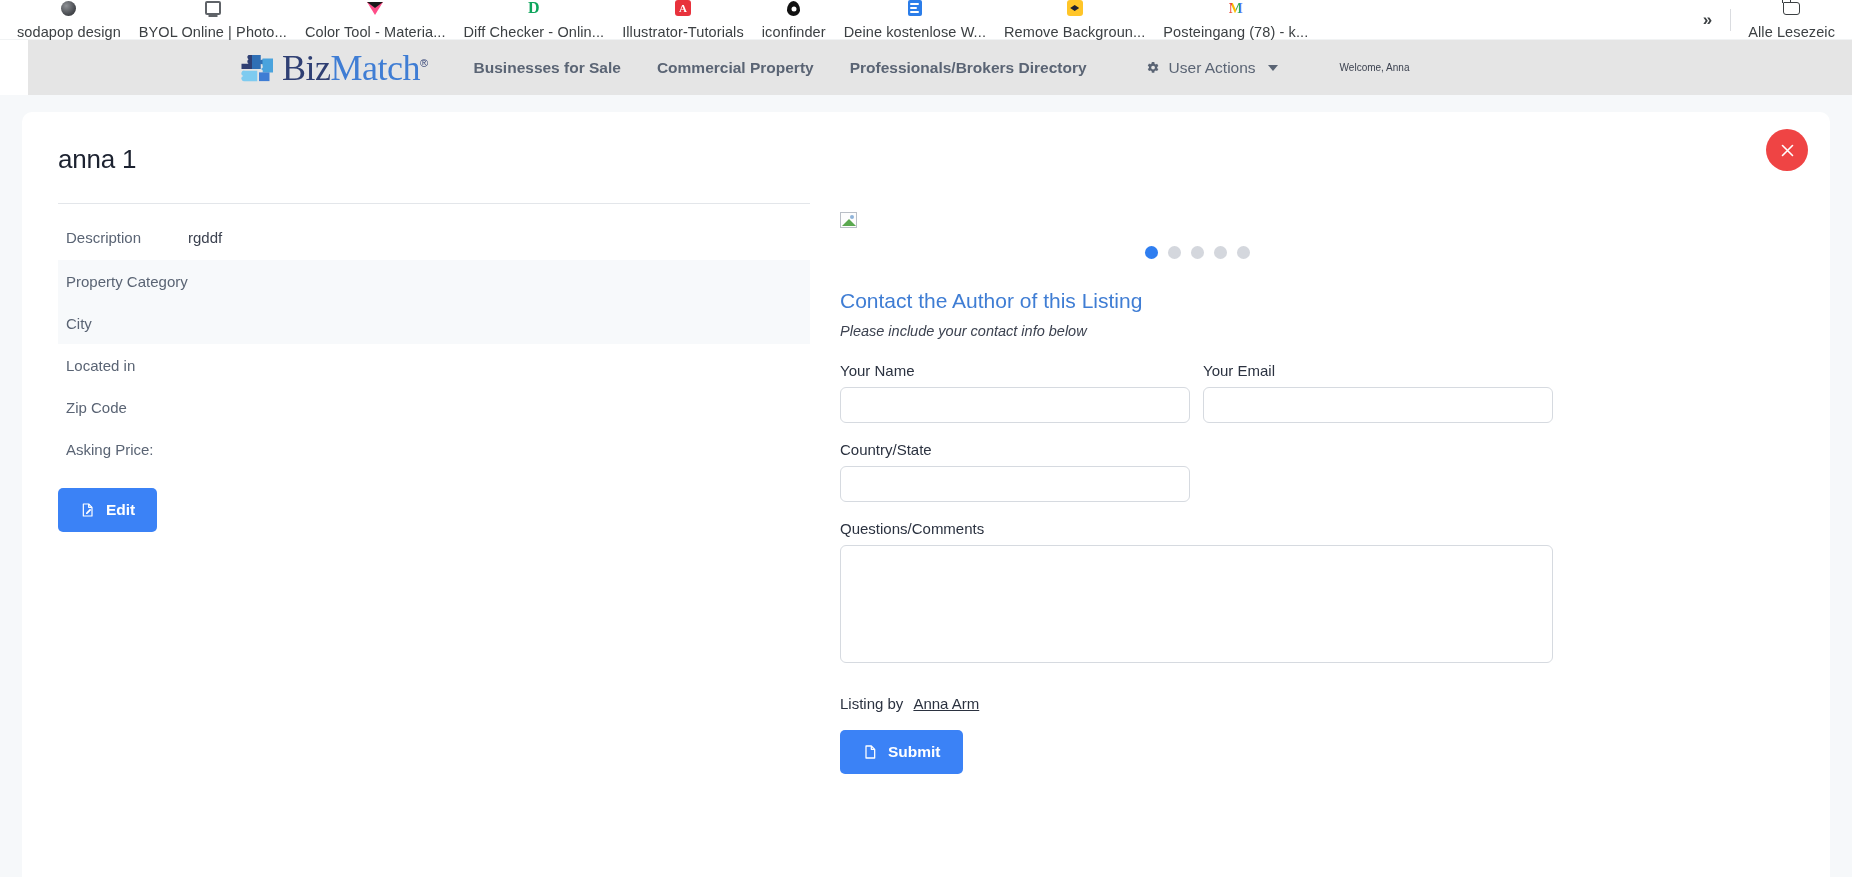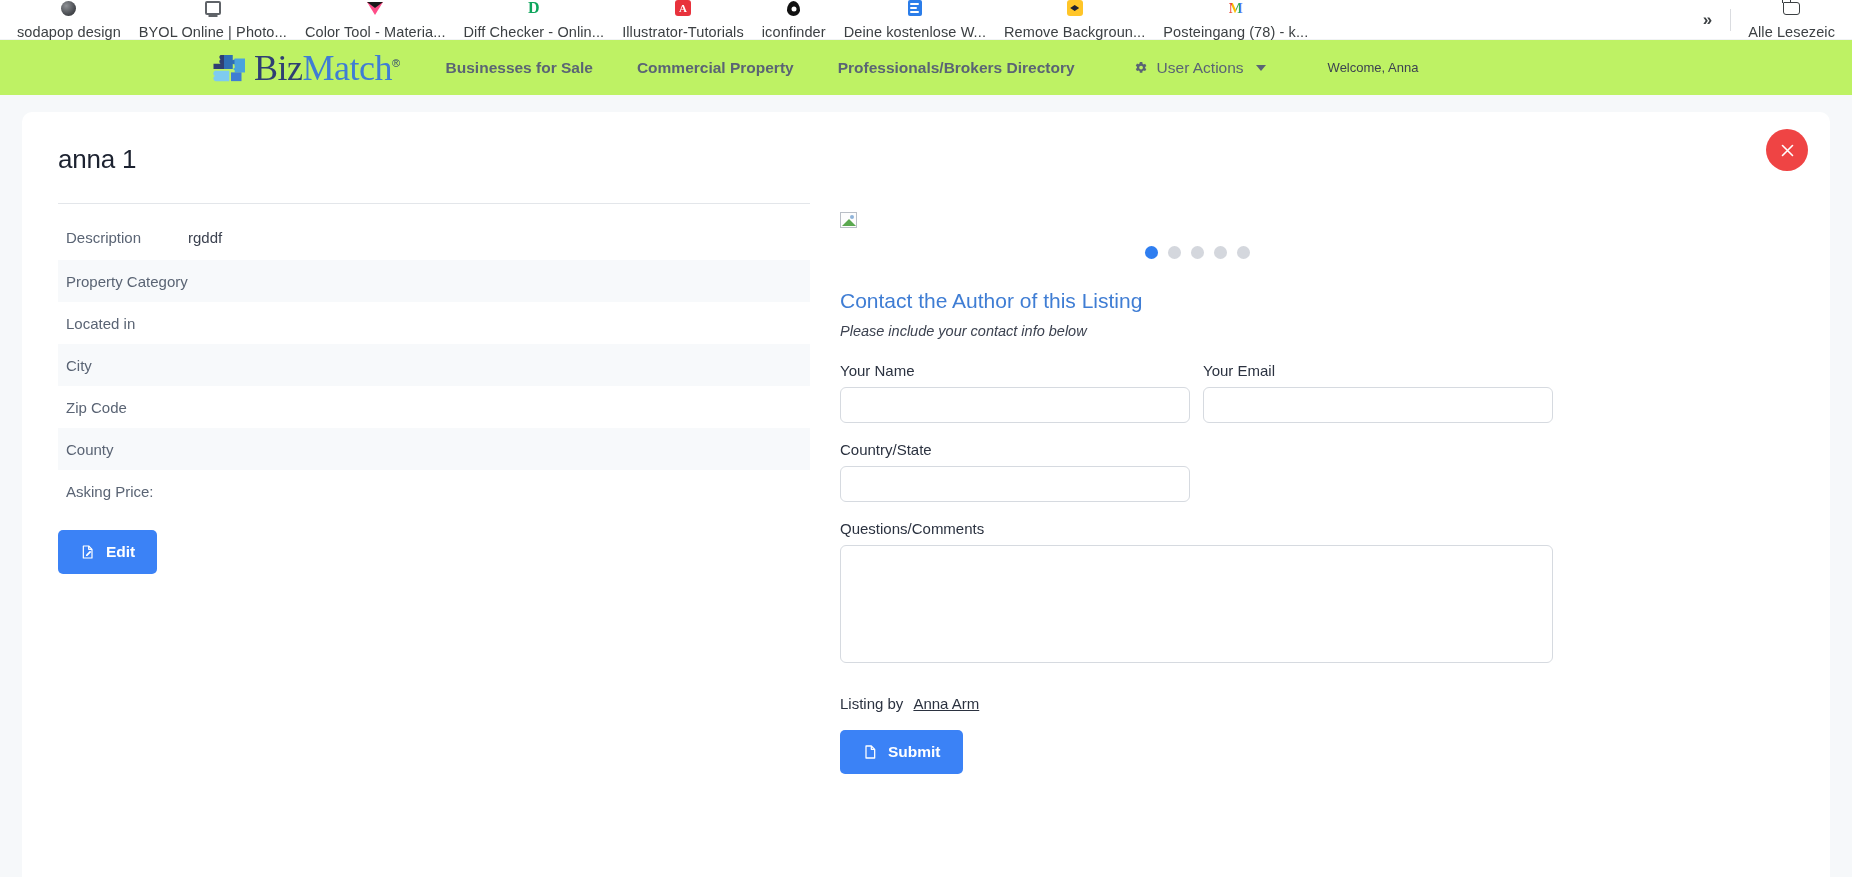--- a/index.html
+++ b/index.html
@@ -129,42 +129,43 @@
   }
   .ico-folder::before{
     content:""; position:absolute; top:-5px; left:-1.8px;
     width:7px; height:4px; border:1.8px solid #3c4043; border-bottom:none;
     border-radius: 2px 2px 0 0;
   }
 
   
   .site-nav {
     height: 55px;
-    background: #bef264;
+    background: #e5e5e5;
     display: flex;
     align-items: center;
     padding-left: 210px;
     gap: 0;
+    margin-left: 28px;
   }
   .logo-wrap { display: flex; align-items: center; gap: 2px; }
   .logo-puzzle { width: 42px; height: 34px; flex: 0 0 42px; }
   .logo-text {
     font-family: "Liberation Serif", serif;
     font-size: 36px;
     letter-spacing: -0.5px;
     position: relative;
     line-height: 1;
   }
   .logo-biz { color: #2f3f73; }
   .logo-match { color: #3f7dd4; }
   .logo-reg {
     font-size: 11px; vertical-align: super; color: #2f3f73;
     font-family: "Liberation Sans", sans-serif;
   }
-  .nav-links { display: flex; align-items: center; margin-left: 30px; gap: 12px; justify-content: flex-end; }
+  .nav-links { display: flex; align-items: center; margin-left: 30px; gap: 4px; justify-content: flex-end; }
   .nav-link {
     font-size: 15.5px; font-weight: 700; color: #5a6474;
     padding: 8px 16px; cursor: pointer; white-space: nowrap;
   }
   .user-actions {
     display: flex; align-items: center; gap: 9px;
     margin-left: 42px; cursor: pointer;
     font-size: 15.5px; color: #5a6474;
   }
   .gear {
@@ -172,21 +173,21 @@
     display: flex; align-items: center; justify-content: center;
   }
   .caret-d {
     width: 0; height: 0;
     border-left: 5px solid transparent;
     border-right: 5px solid transparent;
     border-top: 6px solid #5a6474;
     margin-left: 3px;
   }
   .welcome {
-    margin-left: 62px; font-size: 13px; color: #3c4250; white-space: nowrap;
+    margin-left: 62px; font-size: 10px; color: #3c4250; white-space: nowrap;
   }
 
   
   .page-bg {
     background: #f6f8fa;
     height: calc(877px - 40px - 55px);
     padding: 17px 22px 0 22px;
   }
   .card {
     background: #ffffff;
@@ -477,39 +478,35 @@
         <div class="detail-row first">
           <span class="lbl">Description</span>
           <span class="val">rgddf</span>
         </div>
 
         <div class="detail-row alt">
           <span class="lbl">Property Category</span>
           <span class="val"></span>
         </div>
 
+        <div class="detail-row alt">
+          <span class="lbl">City</span>
+          <span class="val"></span>
+        </div>
+
         <div class="detail-row">
           <span class="lbl">Located in</span>
           <span class="val"></span>
         </div>
 
-        <div class="detail-row alt">
-          <span class="lbl">City</span>
-          <span class="val"></span>
-        </div>
-
         <div class="detail-row">
           <span class="lbl">Zip Code</span>
           <span class="val"></span>
         </div>
 
-        <div class="detail-row alt">
-          <span class="lbl">County</span>
-          <span class="val"></span>
-        </div>
 
         <div class="detail-row">
           <span class="lbl">Asking Price:</span>
           <span class="val"></span>
         </div>
 
         <button class="btn-primary">
           <svg viewBox="0 0 24 24" fill="none">
             <path d="M5 3h8l5 5v13H5z" stroke="#ffffff" stroke-width="1.8" stroke-linejoin="round"></path>
             <path d="M13 3v5h5" stroke="#ffffff" stroke-width="1.8" stroke-linejoin="round"></path>

